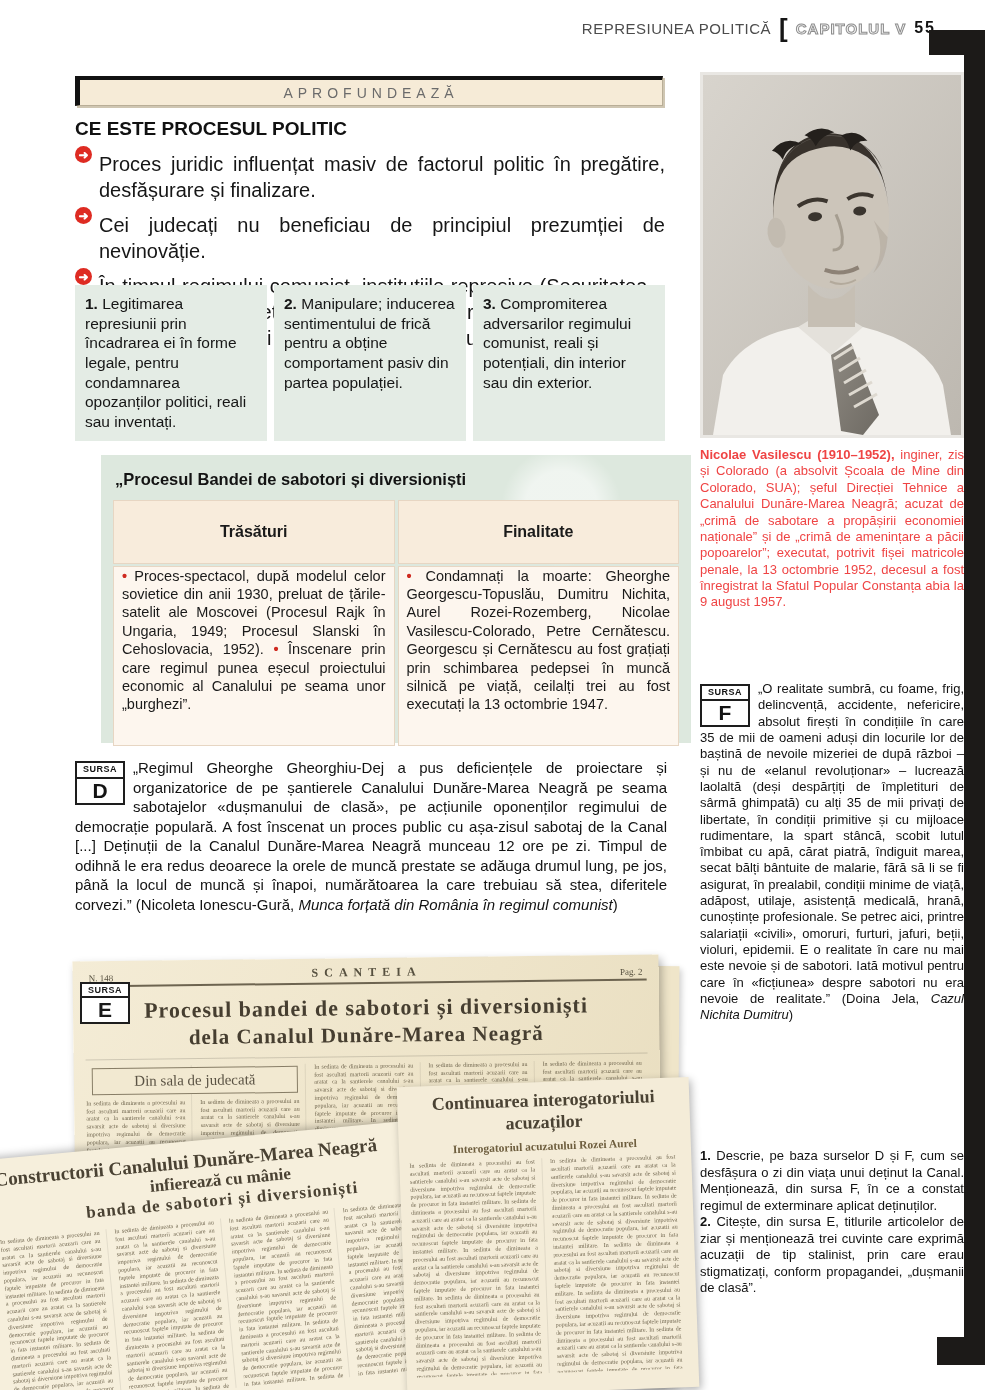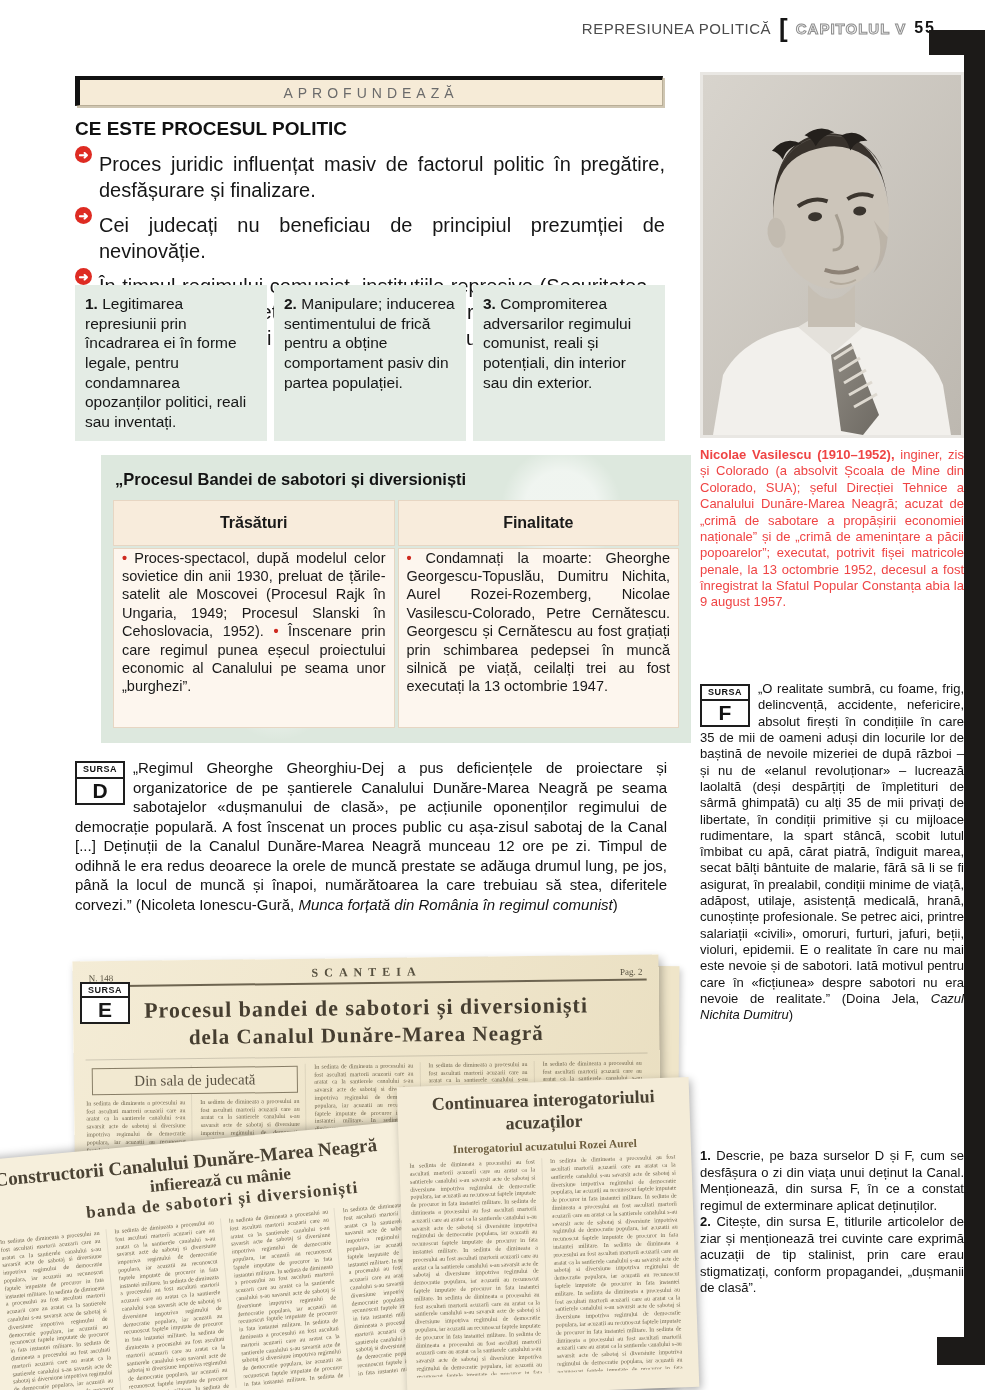--- a/index.html
+++ b/index.html
@@ -45,21 +45,21 @@
   .pbox{
     position:absolute;left:75px;top:455px;width:590px;height:288px;box-sizing:border-box;
     background:#dde8de;padding:12px 12px 10px 12px;
     background-image:radial-gradient(circle at 78% 18%,rgba(255,255,255,.55) 0 36px,rgba(255,255,255,0) 60px),
                      radial-gradient(circle at 30% 80%,rgba(255,255,255,.35) 0 30px,rgba(255,255,255,0) 55px);
     margin-left:26px;
   }
   .pbox-title{font-size:16.5px;font-weight:bold;line-height:1.25;color:#131313;margin:2px 0 10px 2px;}
   .ptable{display:flex;gap:3px;}
   .pcol{flex:1;display:flex;flex-direction:column;gap:2px;}
-  .pth{background:#f8ecdc;border:1px solid #e7d6c3;text-align:center;font-size:16px;font-weight:bold;padding:13px 0;}
+  .pth{background:#f8ecdc;border:1px solid #e7d6c3;text-align:center;font-size:16px;font-weight:bold;padding:22px 0;}
   .ptd{background:#fdf6ee;border:1px solid #e7d6c3;padding:0 8px;font-size:14.5px;line-height:1.27;text-align:justify;height:178px;overflow:hidden;}
   .ptd .itm::before{content:"• ";color:#cf2a20;font-weight:bold;}
 
   .sursa{
     float:left;width:46px;border:2px solid #1d1d1d;background:#fff;text-align:center;margin:3px 8px 2px 0;
   }
   .sursa .st{font-size:9px;font-weight:bold;letter-spacing:.5px;border-bottom:2px solid #1d1d1d;padding:1px 0;}
   .sursa .sl{font-size:21px;font-weight:bold;padding:0 0 1px 0;line-height:1.1;}
   .dblock{position:absolute;left:75px;top:758px;width:592px;font-size:15px;line-height:1.3;text-align:justify;color:#131313;}
   .dblock .it{font-style:italic;}

